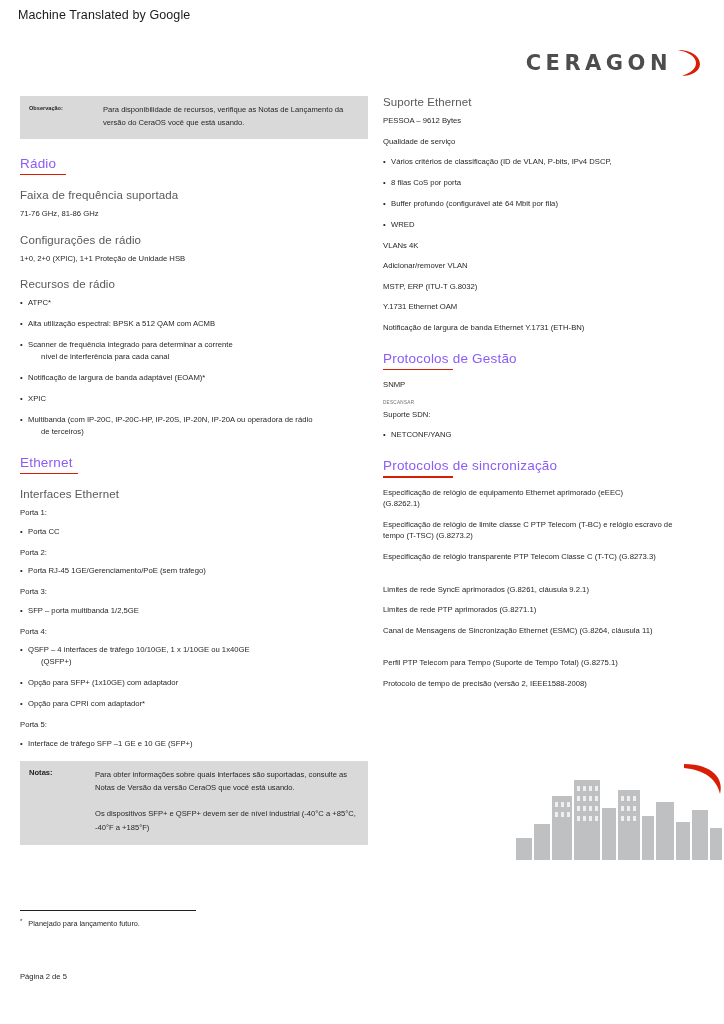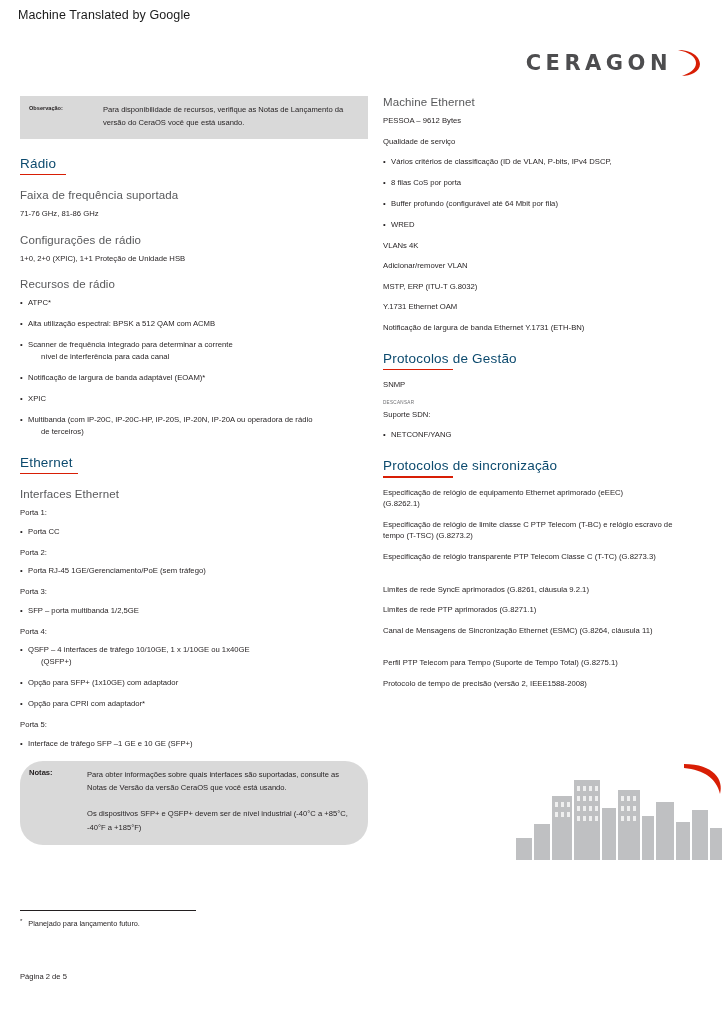--- a/index.html
+++ b/index.html
@@ -53,21 +53,21 @@
     gap: 16px;
     font-size: 7.5px;
     line-height: 1.55;
     color: #231f20;
   }
   .note-label { font-weight: 700; font-size: 5.6px; width: 58px; flex: 0 0 58px; padding-top: 1px; }
   .note-body { font-size: 7.6px; line-height: 1.75; }
 
   
   .h-red {
-    color: #0c4a6e;
+    color: #8b5cf6;
     font-size: 13.5px;
     font-weight: 400;
     margin: 17px 0 0 0;
     padding-bottom: 3px;
     letter-spacing: 0.2px;
   }
   .h-red-rule {
     width: 46px; height: 1.6px; background: #d81e05; margin-bottom: 2px;
   }
   .h-red-rule.wide { width: 58px; }
@@ -94,22 +94,21 @@
     position: absolute; left: 0; top: 0;
   }
   .indent { display: block; padding-left: 13px; }
 
   
   .notes-box {
     background: #d9d9d9;
     margin-top: 11px;
     padding: 7px 9px 11px 9px;
     display: flex;
-    gap: 0;
-    border-radius: 23px;
+    gap: 8px;
   }
   .notes-label { font-weight: 700; font-size: 7.6px; width: 58px; flex: 0 0 58px; }
   .notes-body { font-size: 7.6px; line-height: 1.8; }
   .notes-body p { margin: 0 0 12px 0; }
   .notes-body p:last-child { margin-bottom: 0; }
 
   
   .footnote-rule {
     position: absolute; left: 20px; top: 910px;
     width: 176px; height: 1px; background: #231f20;
@@ -227,21 +226,21 @@
       <div class="notes-label">Notas:</div>
       <div class="notes-body">
         <p>Para obter informações sobre quais interfaces são suportadas, consulte as Notas de Versão da versão CeraOS que você está usando.</p>
         <p>Os dispositivos SFP+ e QSFP+ devem ser de nível industrial (-40°C a +85°C, -40°F a +185°F)</p>
       </div>
     </div>
   </div>
 
   <div class="col-right">
 
-    <div class="h-gray" style="margin-top:0">Machine Ethernet</div>
+    <div class="h-gray" style="margin-top:0">Suporte Ethernet</div>
 
     <p class="plain">PESSOA – 9612 Bytes</p>
     <p class="plain">Qualidade de serviço</p>
 
     <ul class="bullets">
       <li>
         <span>Vários critérios de classificação (ID de VLAN, P-bits, IPv4 DSCP,</span>
       </li>
       <li>8 filas CoS por porta</li>
       <li>Buffer profundo (configurável até 64 Mbit por fila)</li>

